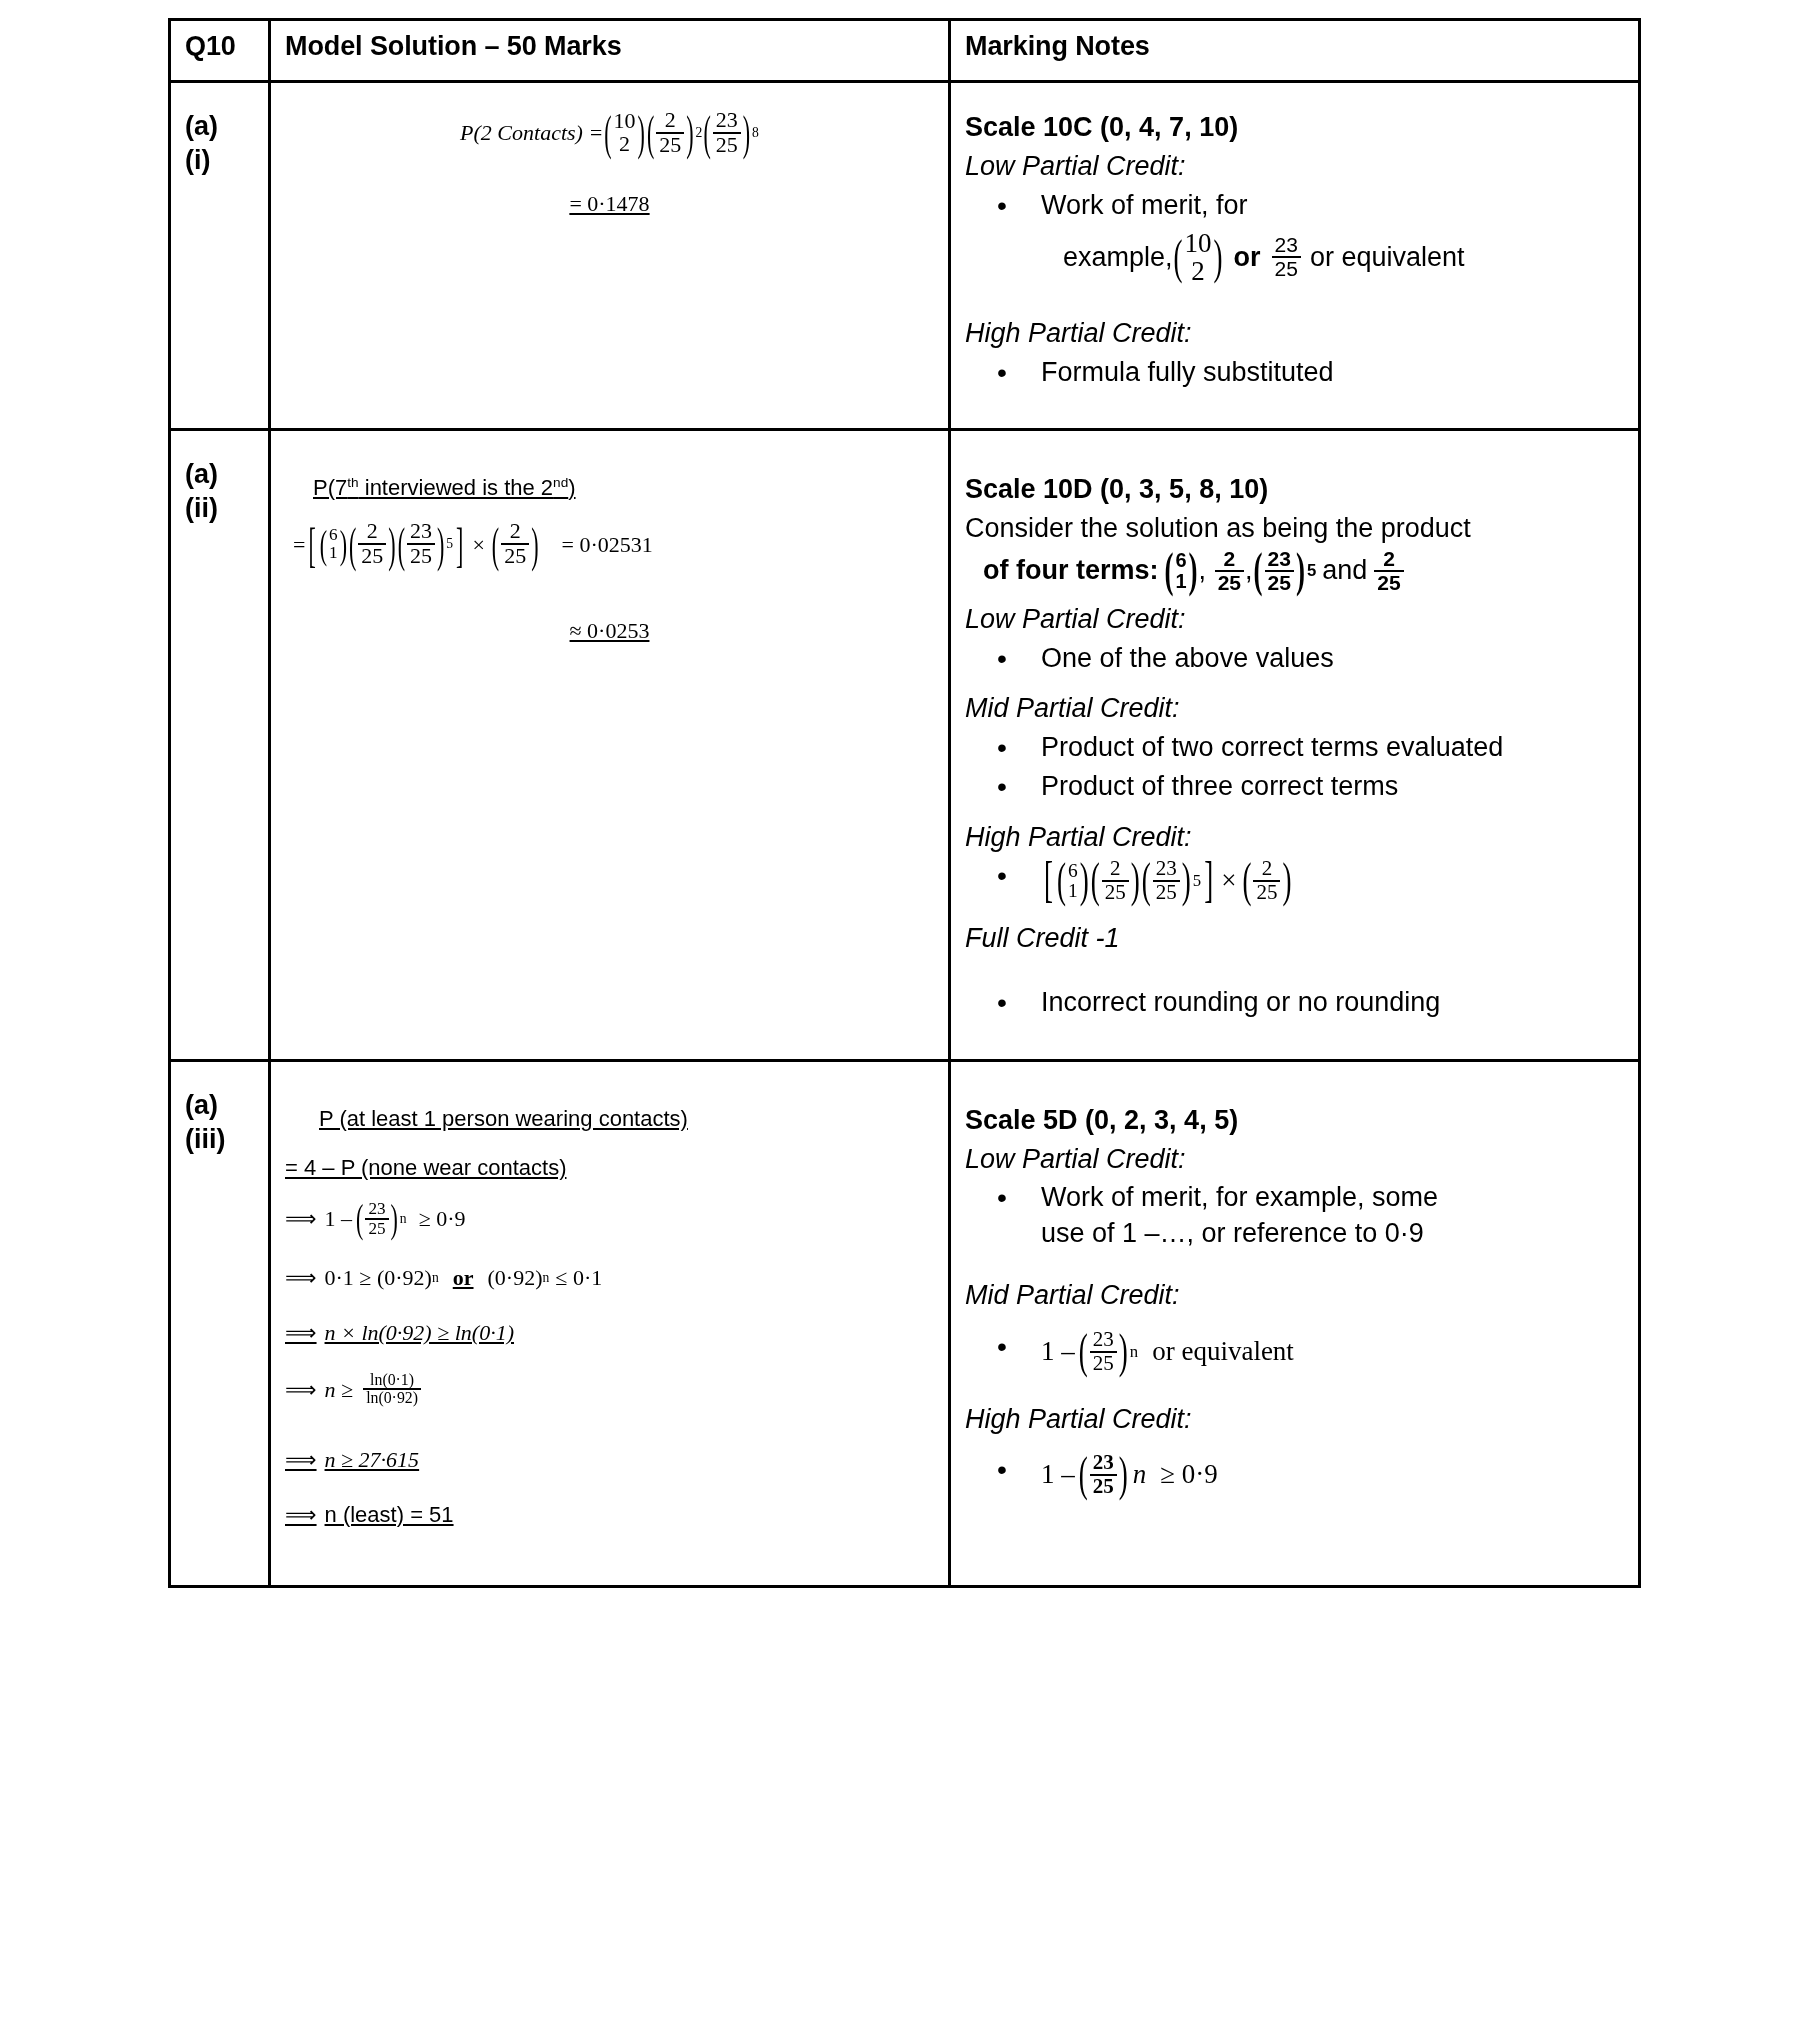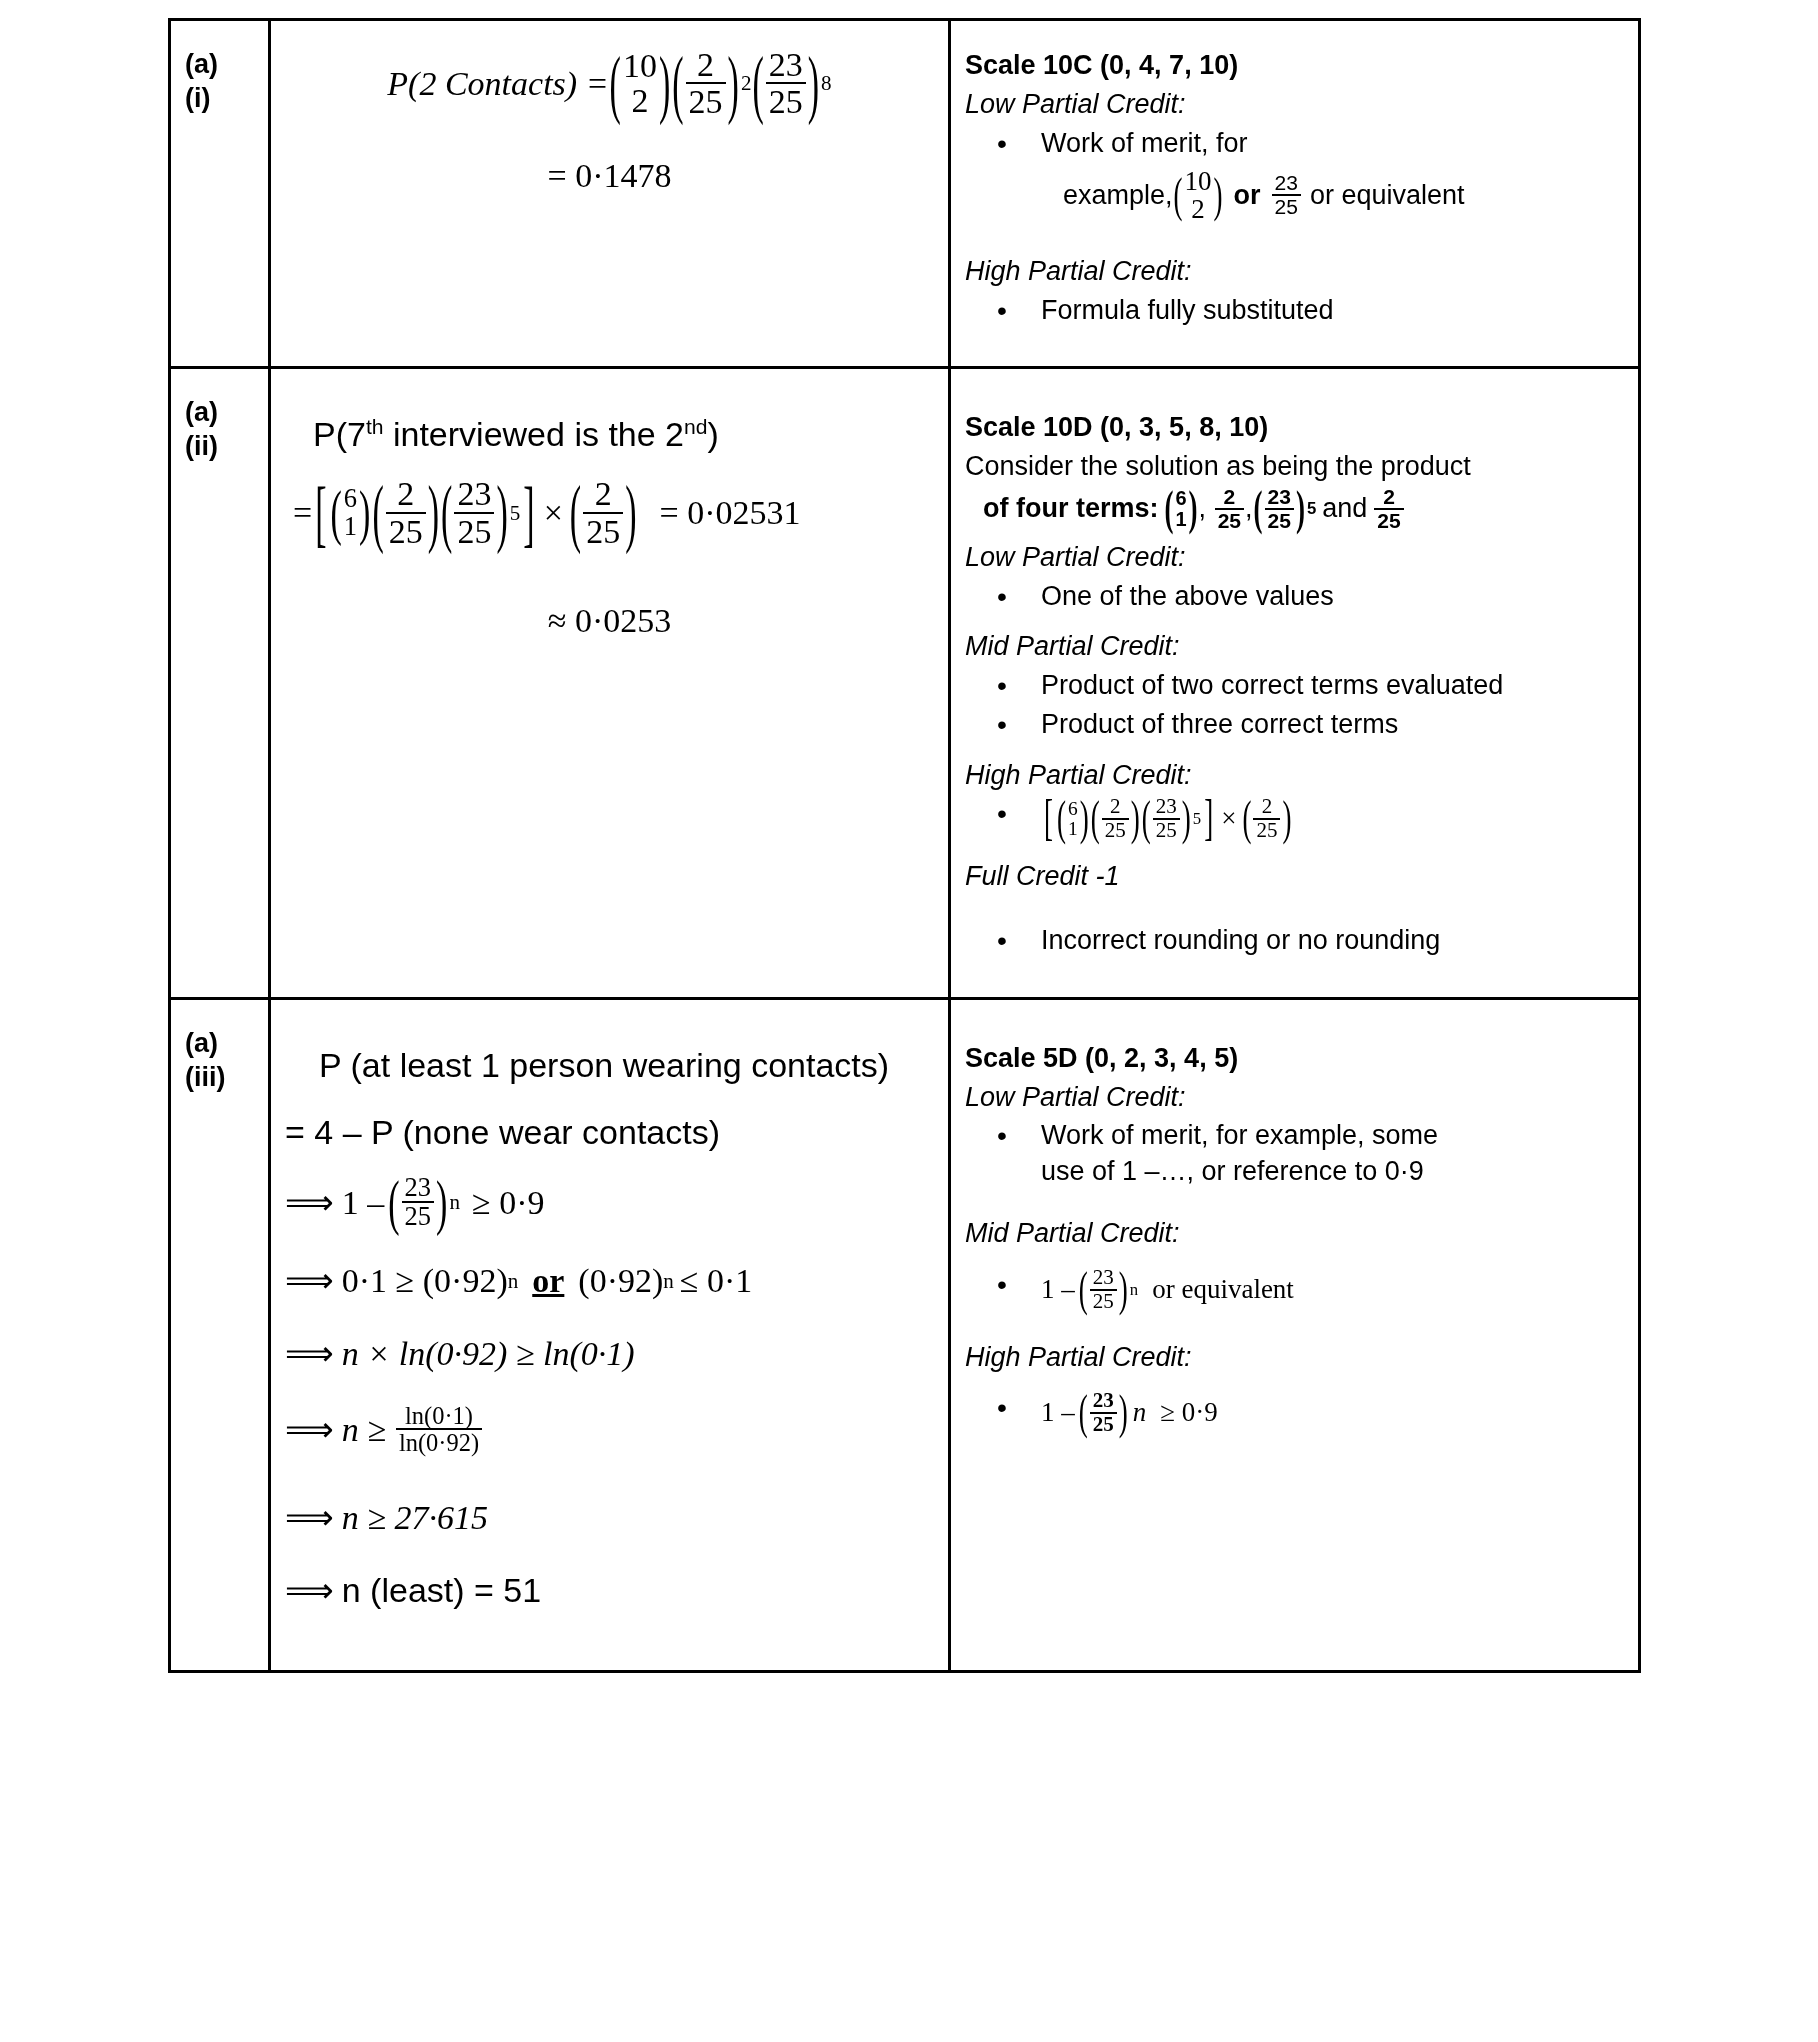--- a/index.html
+++ b/index.html
@@ -49,21 +49,21 @@
 
   
   .lbl {
     font-weight: bold;
     font-size: 27px;
     line-height: 1.26;
     padding-top: 26px !important;
   }
 
   
-  .sol { font-size: 34px; line-height: 1.5; }
+  .sol { font-size: 22px; line-height: 1.5; text-decoration: underline; }
   .notes { font-size: 27px; line-height: 1.38; }
 
   .eq { font-family: "Liberation Serif", serif; }
   .ital { font-style: italic; font-family: "Liberation Serif", serif; }
 
   .line { margin: 0 0 6px 0; }
   .spacer-sm { height: 16px; }
   .spacer-md { height: 30px; }
   .spacer-lg { height: 46px; }
 
@@ -156,20 +156,25 @@
 
 <div class="page">
   <table class="scheme">
     <colgroup>
       <col class="c-label">
         <col class="c-sol">
         <col class="c-notes">
     </colgroup>
     <tbody>
 
+      <tr class="hdr">
+        <td>Q10</td>
+        <td>Model Solution – 50 Marks</td>
+        <td>Marking Notes</td>
+      </tr>
 
       <tr>
         <td class="lbl">
           <div>(a)</div>
           <div>(i)</div>
         </td>
 
         <td class="sol">
           <div class="spacer-sm"></div>
           <div class="disp eq">

